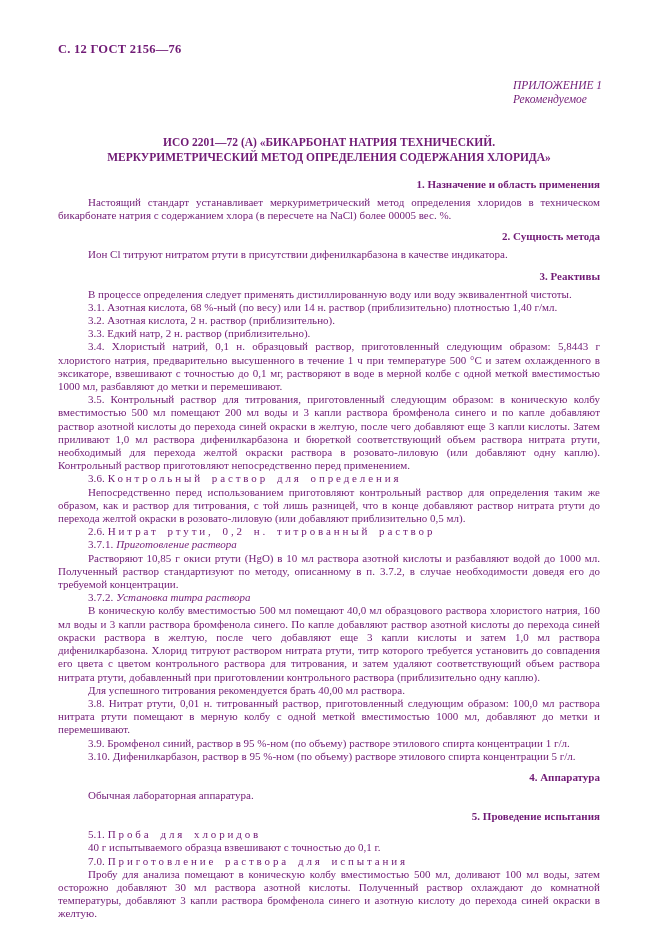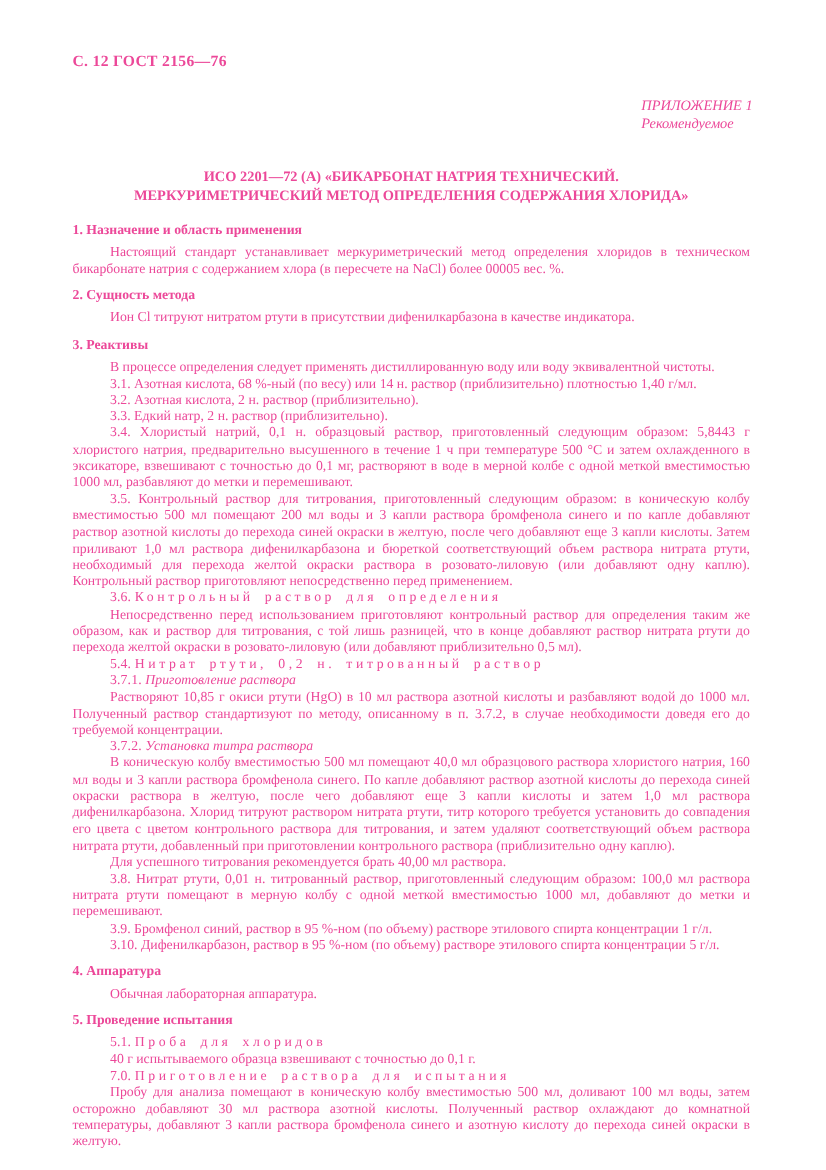--- a/index.html
+++ b/index.html
@@ -6,21 +6,21 @@
   .page {
     position: relative;
     width: 661px;
     height: 936px;
     margin: 0;
     background: #ffffff;
     box-sizing: border-box;
     padding: 42px 61px 0 58px;
     overflow: hidden;
     font-family: "Liberation Serif", "DejaVu Serif", serif;
-    color: #ec4899;
+    color: #701a75;
     -webkit-font-smoothing: antialiased;
   }
   .doc-header {
     font-weight: bold;
     font-size: 12.5px;
     letter-spacing: 0.02em;
   }
   .annex {
     margin-top: 21px;
     margin-left: 455px;
@@ -31,21 +31,21 @@
   }
   .doc-title {
     margin-top: 29px;
     text-align: center;
     font-weight: bold;
     font-size: 11.5px;
     line-height: 15px;
   }
   .content { margin-top: 12px; }
   .sec-heading {
-    text-align: left;
+    text-align: right;
     font-weight: bold;
     font-size: 11px;
     line-height: 14px;
     margin: 7px 0 5px 0;
   }
   .para {
     margin: 0;
     text-align: justify;
     text-indent: 30px;
     font-size: 11px;
@@ -81,21 +81,21 @@
       <p class="para">Ион Cl титруют нитратом ртути в присутствии дифенилкарбазона в качестве индикатора.</p>
       <div class="sec-heading">3. Реактивы</div>
       <p class="para">В процессе определения следует применять дистиллированную воду или воду эквивалентной чистоты.</p>
       <p class="para">3.1. Азотная кислота, 68 %-ный (по весу) или 14 н. раствор (приблизительно) плотностью 1,40 г/мл.</p>
       <p class="para">3.2. Азотная кислота, 2 н. раствор (приблизительно).</p>
       <p class="para">3.3. Едкий натр, 2 н. раствор (приблизительно).</p>
       <p class="para">3.4. Хлористый натрий, 0,1 н. образцовый раствор, приготовленный следующим образом: 5,8443 г хлористого натрия, предварительно высушенного в течение 1 ч при температуре 500 °С и затем охлажденного в эксикаторе, взвешивают с точностью до 0,1 мг, растворяют в воде в мерной колбе с одной меткой вместимостью 1000 мл, разбавляют до метки и перемешивают.</p>
       <p class="para">3.5. Контрольный раствор для титрования, приготовленный следующим образом: в коническую колбу вместимостью 500 мл помещают 200 мл воды и 3 капли раствора бромфенола синего и по капле добавляют раствор азотной кислоты до перехода синей окраски в желтую, после чего добавляют еще 3 капли кислоты. Затем приливают 1,0 мл раствора дифенилкарбазона и бюреткой соответствующий объем раствора нитрата ртути, необходимый для перехода желтой окраски раствора в розовато-лиловую (или добавляют одну каплю). Контрольный раствор приготовляют непосредственно перед применением.</p>
       <p class="para"><span class="lbl">3.6. </span><span class="sp">Контрольный раствор для определения</span></p>
       <p class="para">Непосредственно перед использованием приготовляют контрольный раствор для определения таким же образом, как и раствор для титрования, с той лишь разницей, что в конце добавляют раствор нитрата ртути до перехода желтой окраски в розовато-лиловую (или добавляют приблизительно 0,5 мл).</p>
-      <p class="para"><span class="lbl">5.4. </span><span class="sp">Нитрат ртути, 0,2 н. титрованный раствор</span></p>
+      <p class="para"><span class="lbl">2.6. </span><span class="sp">Нитрат ртути, 0,2 н. титрованный раствор</span></p>
       <p class="para"><span class="lbl">3.7.1. </span><span class="it">Приготовление раствора</span></p>
       <p class="para">Растворяют 10,85 г окиси ртути (HgO) в 10 мл раствора азотной кислоты и разбавляют водой до 1000 мл. Полученный раствор стандартизуют по методу, описанному в п. 3.7.2, в случае необходимости доведя его до требуемой концентрации.</p>
       <p class="para"><span class="lbl">3.7.2. </span><span class="it">Установка титра раствора</span></p>
       <p class="para">В коническую колбу вместимостью 500 мл помещают 40,0 мл образцового раствора хлористого натрия, 160 мл воды и 3 капли раствора бромфенола синего. По капле добавляют раствор азотной кислоты до перехода синей окраски раствора в желтую, после чего добавляют еще 3 капли кислоты и затем 1,0 мл раствора дифенилкарбазона. Хлорид титруют раствором нитрата ртути, титр которого требуется установить до совпадения его цвета с цветом контрольного раствора для титрования, и затем удаляют соответствующий объем раствора нитрата ртути, добавленный при приготовлении контрольного раствора (приблизительно одну каплю).</p>
       <p class="para">Для успешного титрования рекомендуется брать 40,00 мл раствора.</p>
       <p class="para">3.8. Нитрат ртути, 0,01 н. титрованный раствор, приготовленный следующим образом: 100,0 мл раствора нитрата ртути помещают в мерную колбу с одной меткой вместимостью 1000 мл, добавляют до метки и перемешивают.</p>
       <p class="para">3.9. Бромфенол синий, раствор в 95 %-ном (по объему) растворе этилового спирта концентрации 1 г/л.</p>
       <p class="para">3.10. Дифенилкарбазон, раствор в 95 %-ном (по объему) растворе этилового спирта концентрации 5 г/л.</p>
       <div class="sec-heading">4. Аппаратура</div>
       <p class="para">Обычная лабораторная аппаратура.</p>

